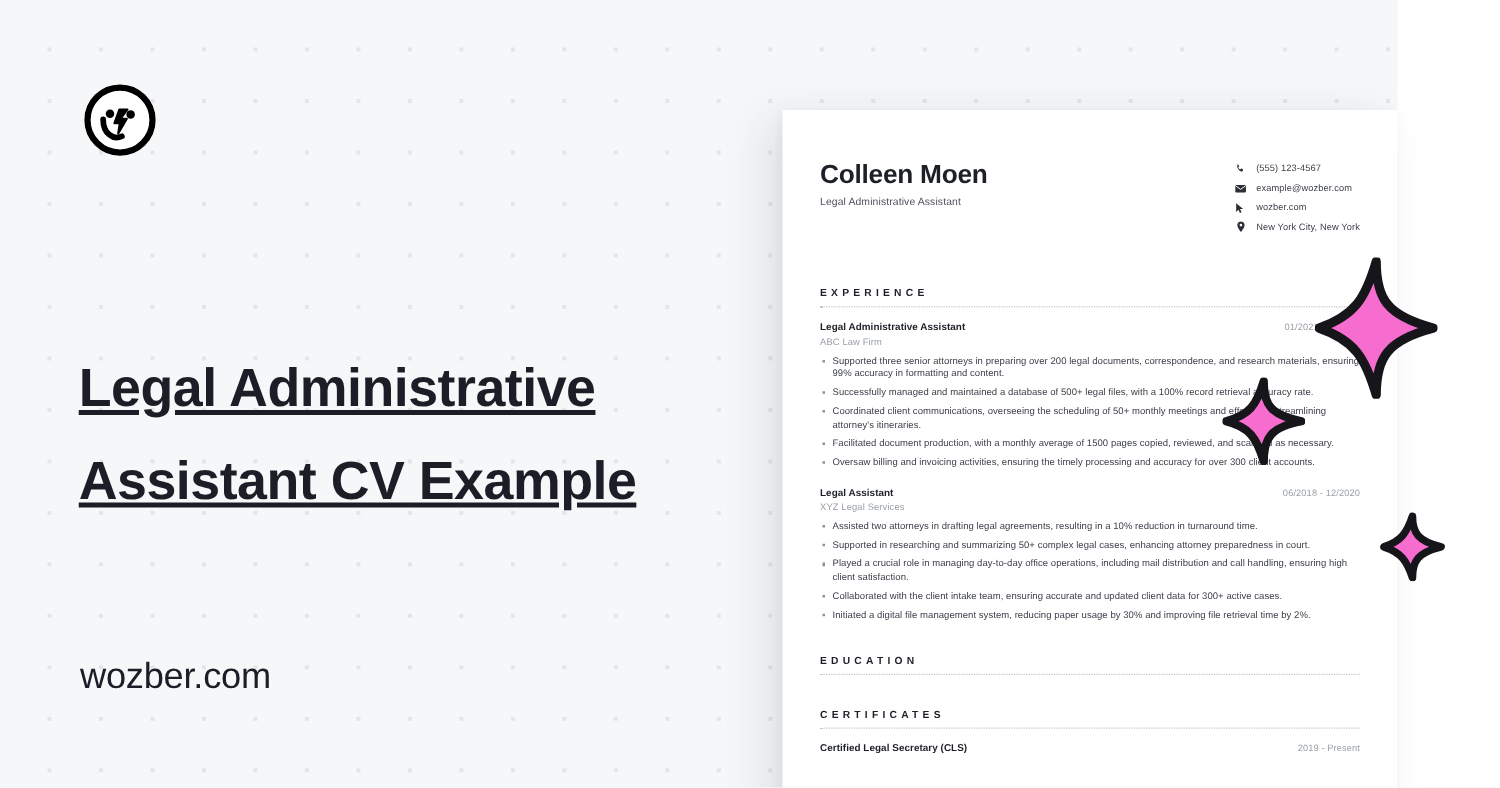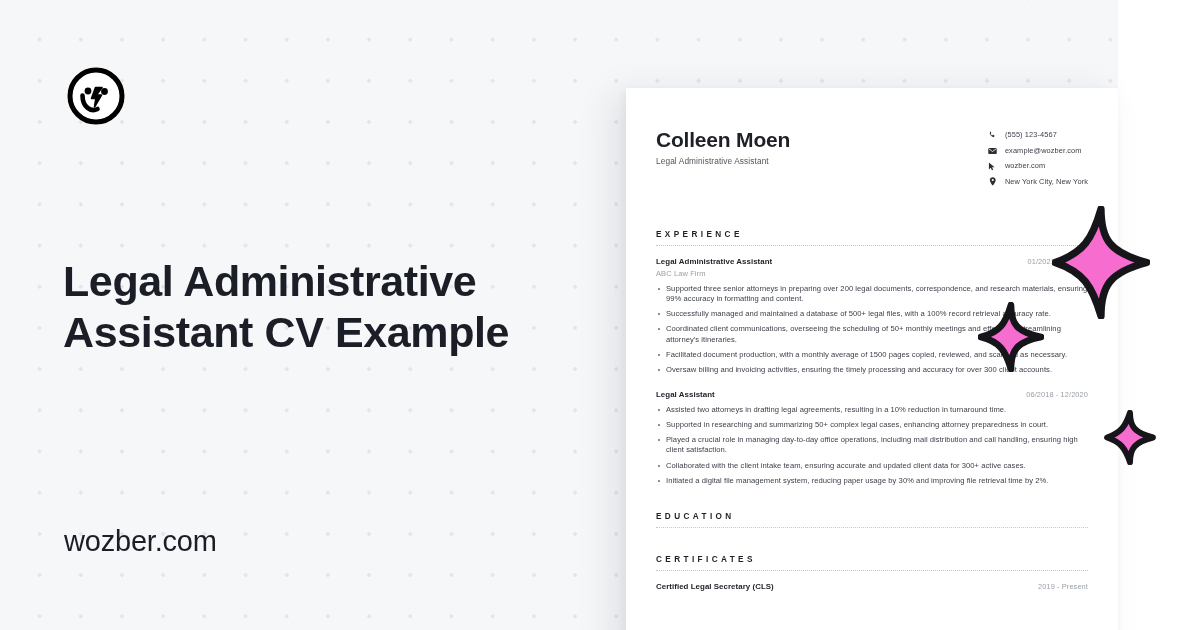--- a/index.html
+++ b/index.html
@@ -23,23 +23,23 @@
     background:#ffffff;
   }
 
   
   #logo{
     position:absolute; left:66px; top:66px; width:60px; height:60px;
   }
 
   
   #headline{
-    position:absolute; left:63px; top:256px; width:520px;
-    font-size:43px; line-height:51px; font-weight:700;
-    color:#1b1e26; letter-spacing:-0.4px;
+    position:absolute; left:63px; top:274px; width:520px;
+    font-size:43px; line-height:74px; font-weight:700;
+    color:#1b1e26; letter-spacing:-0.4px;text-decoration:underline;
   }
   #site{
     position:absolute; left:64px; top:525px;
     font-size:29px; color:#1b1e26; font-weight:400; letter-spacing:-0.2px;
   }
 
   
   #resume{
     position:absolute; left:626px; top:88px; width:492px; height:600px;
     background:#fff;
@@ -175,20 +175,21 @@
         <li>Facilitated document production, with a monthly average of 1500 pages copied, reviewed, and scanned as necessary.</li>
         <li>Oversaw billing and invoicing activities, ensuring the timely processing and accuracy for over 300 client accounts.</li>
       </ul>
     </div>
 
     <div class="entry" style="margin-top:14px;">
       <div class="entry-top">
         <div class="e-title">Legal Assistant</div>
         <div class="e-date">06/2018 - 12/2020</div>
       </div>
+      <div class="e-sub">XYZ Legal Services</div>
       <ul class="bullets">
         <li>Assisted two attorneys in drafting legal agreements, resulting in a 10% reduction in turnaround time.</li>
         <li>Supported in researching and summarizing 50+ complex legal cases, enhancing attorney preparedness in court.</li>
         <li>Played a crucial role in managing day-to-day office operations, including mail distribution and call handling, ensuring high client satisfaction.</li>
         <li>Collaborated with the client intake team, ensuring accurate and updated client data for 300+ active cases.</li>
         <li>Initiated a digital file management system, reducing paper usage by 30% and improving file retrieval time by 2%.</li>
       </ul>
     </div>
   </div>
 

